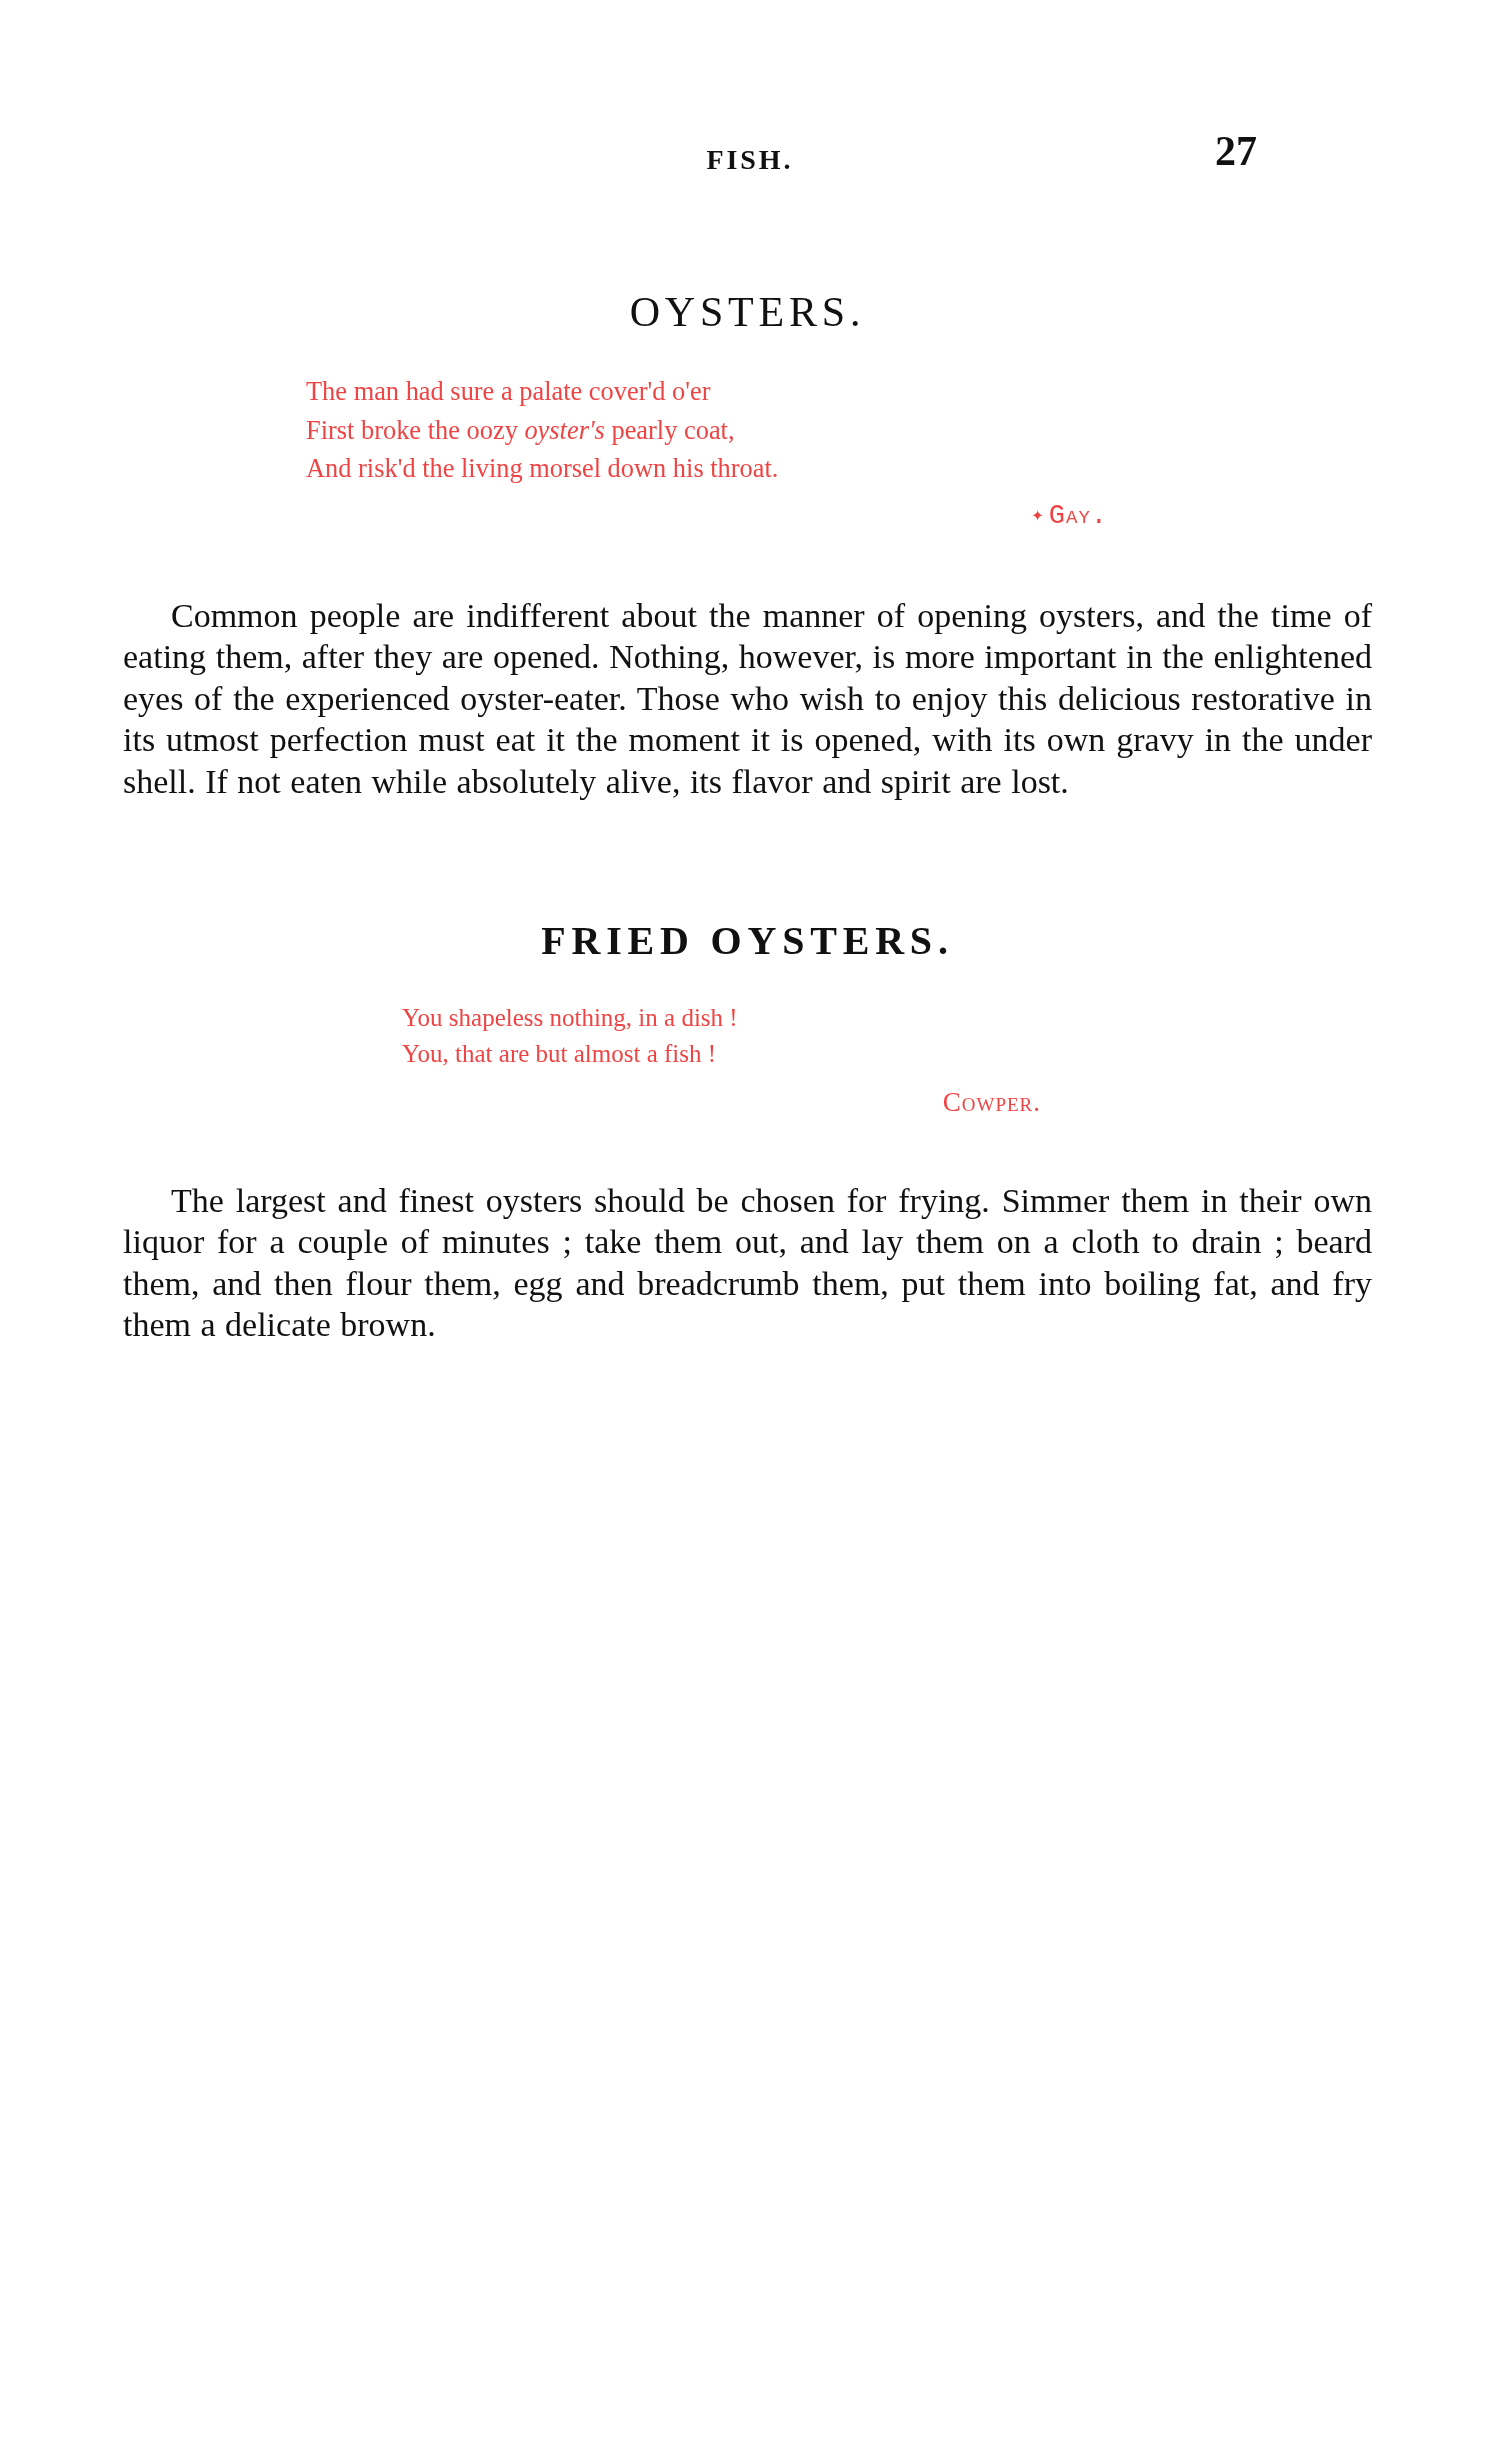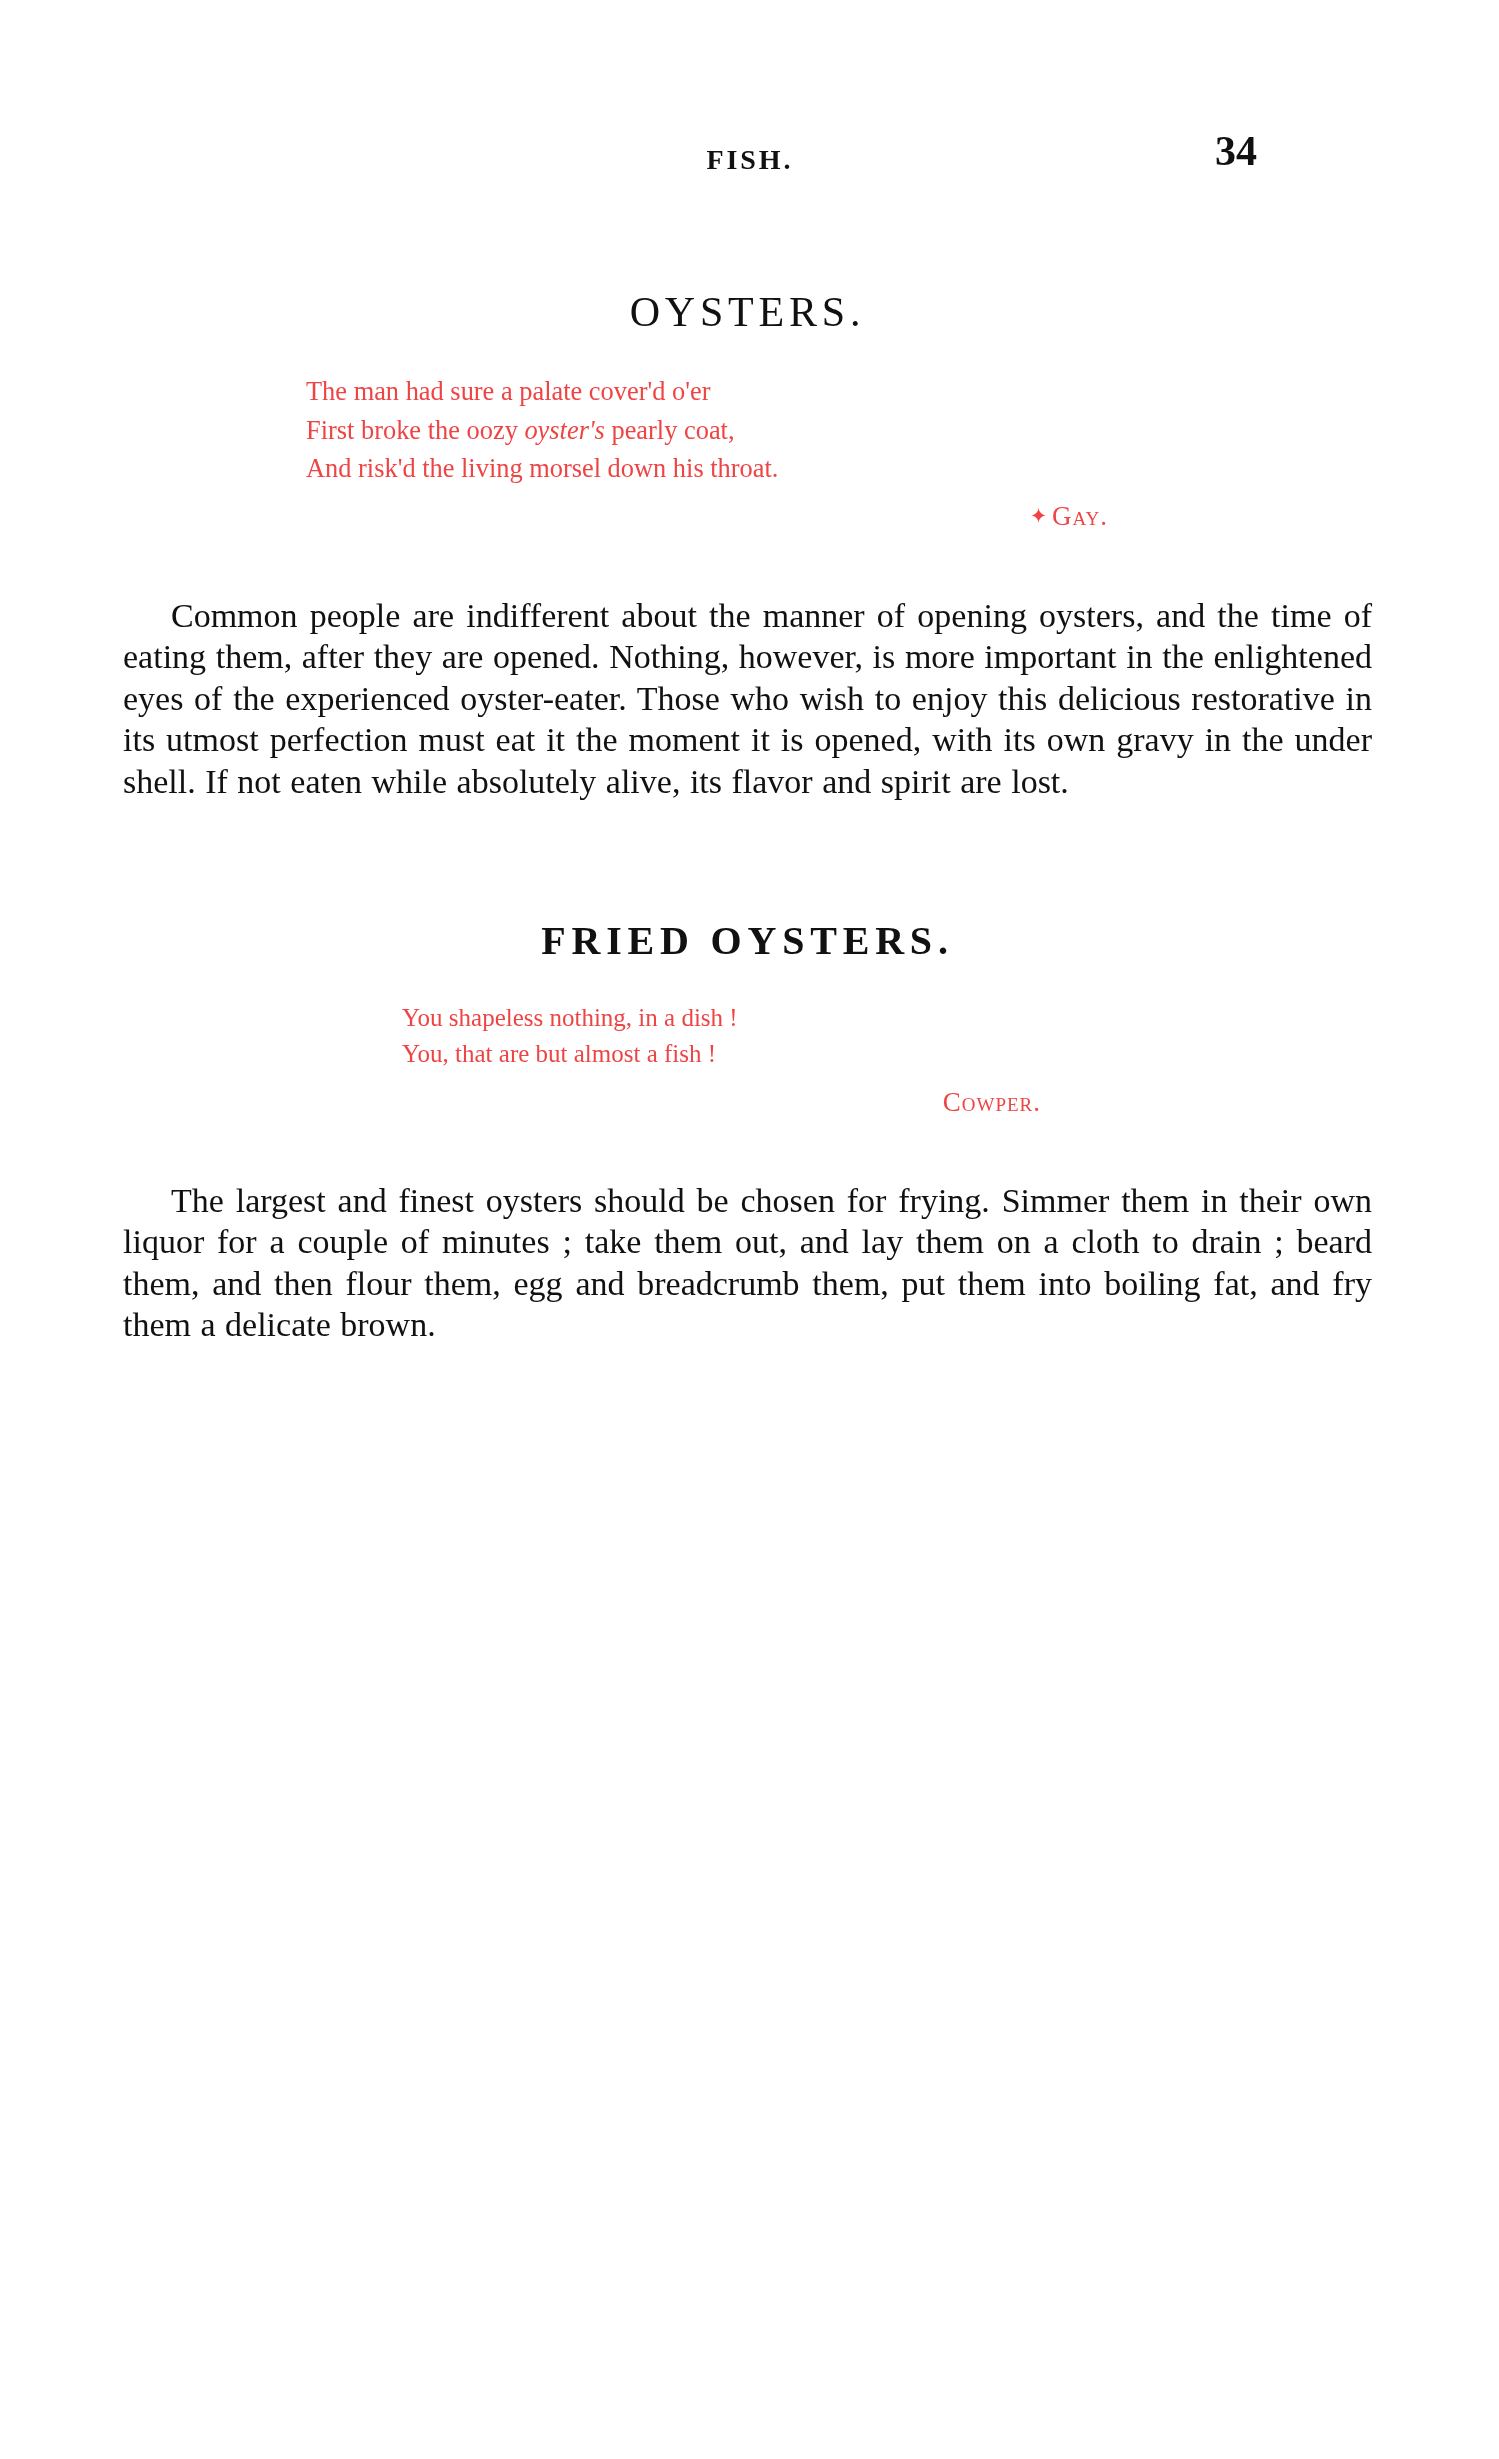--- a/index.html
+++ b/index.html
@@ -90,20 +90,21 @@
     font-size: 25px;
   }
   .attrib {
     text-align: right;
     font-variant: small-caps;
     letter-spacing: 1px;
     margin-top: 9.6px;
   }
   .attrib.one {
     padding-right: 264px;
+    font-family: Liberation Mono, monospace;
   }
   .attrib.two {
     padding-right: 331px;
   }
   .attrib .dagger {
     font-size: 21px;
     vertical-align: 1.9px;
     margin-right: 3.8px;
   }
   .attrib .name {
@@ -126,21 +127,21 @@
 
   em { font-style: italic; }
 </style>
 </head>
 <body>
 
 <div class="page">
 
   <div class="runhead">
     <div class="runhead-title">FISH.</div>
-    <div class="runhead-folio">34</div>
+    <div class="runhead-folio">27</div>
   </div>
 
   <div class="column">
 
     <h1 class="section-title">OYSTERS.</h1>
 
     <div class="epigraph ep-one">
       <div class="line">The man had sure a palate cover'd o'er</div>
       <div class="line">First broke the oozy <em>oyster's</em> pearly coat,</div>
       <div class="line">And risk'd the living morsel down his throat.</div>

